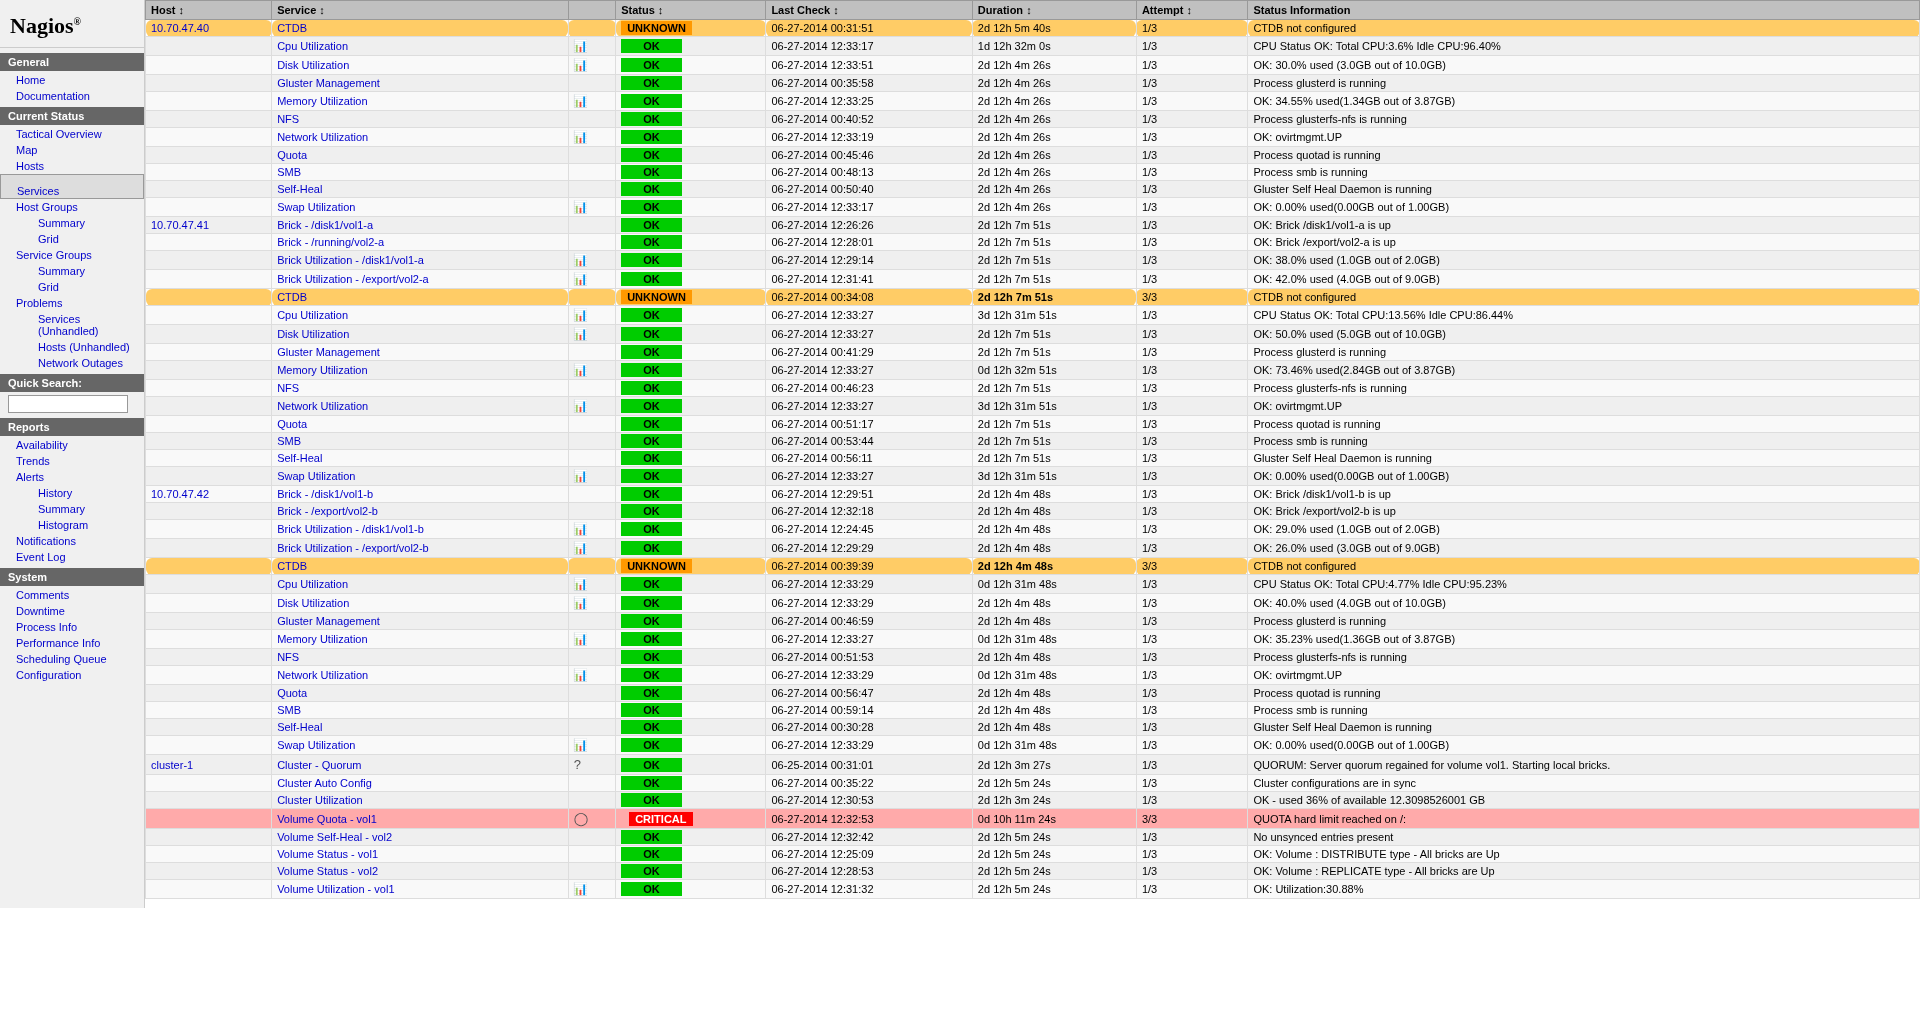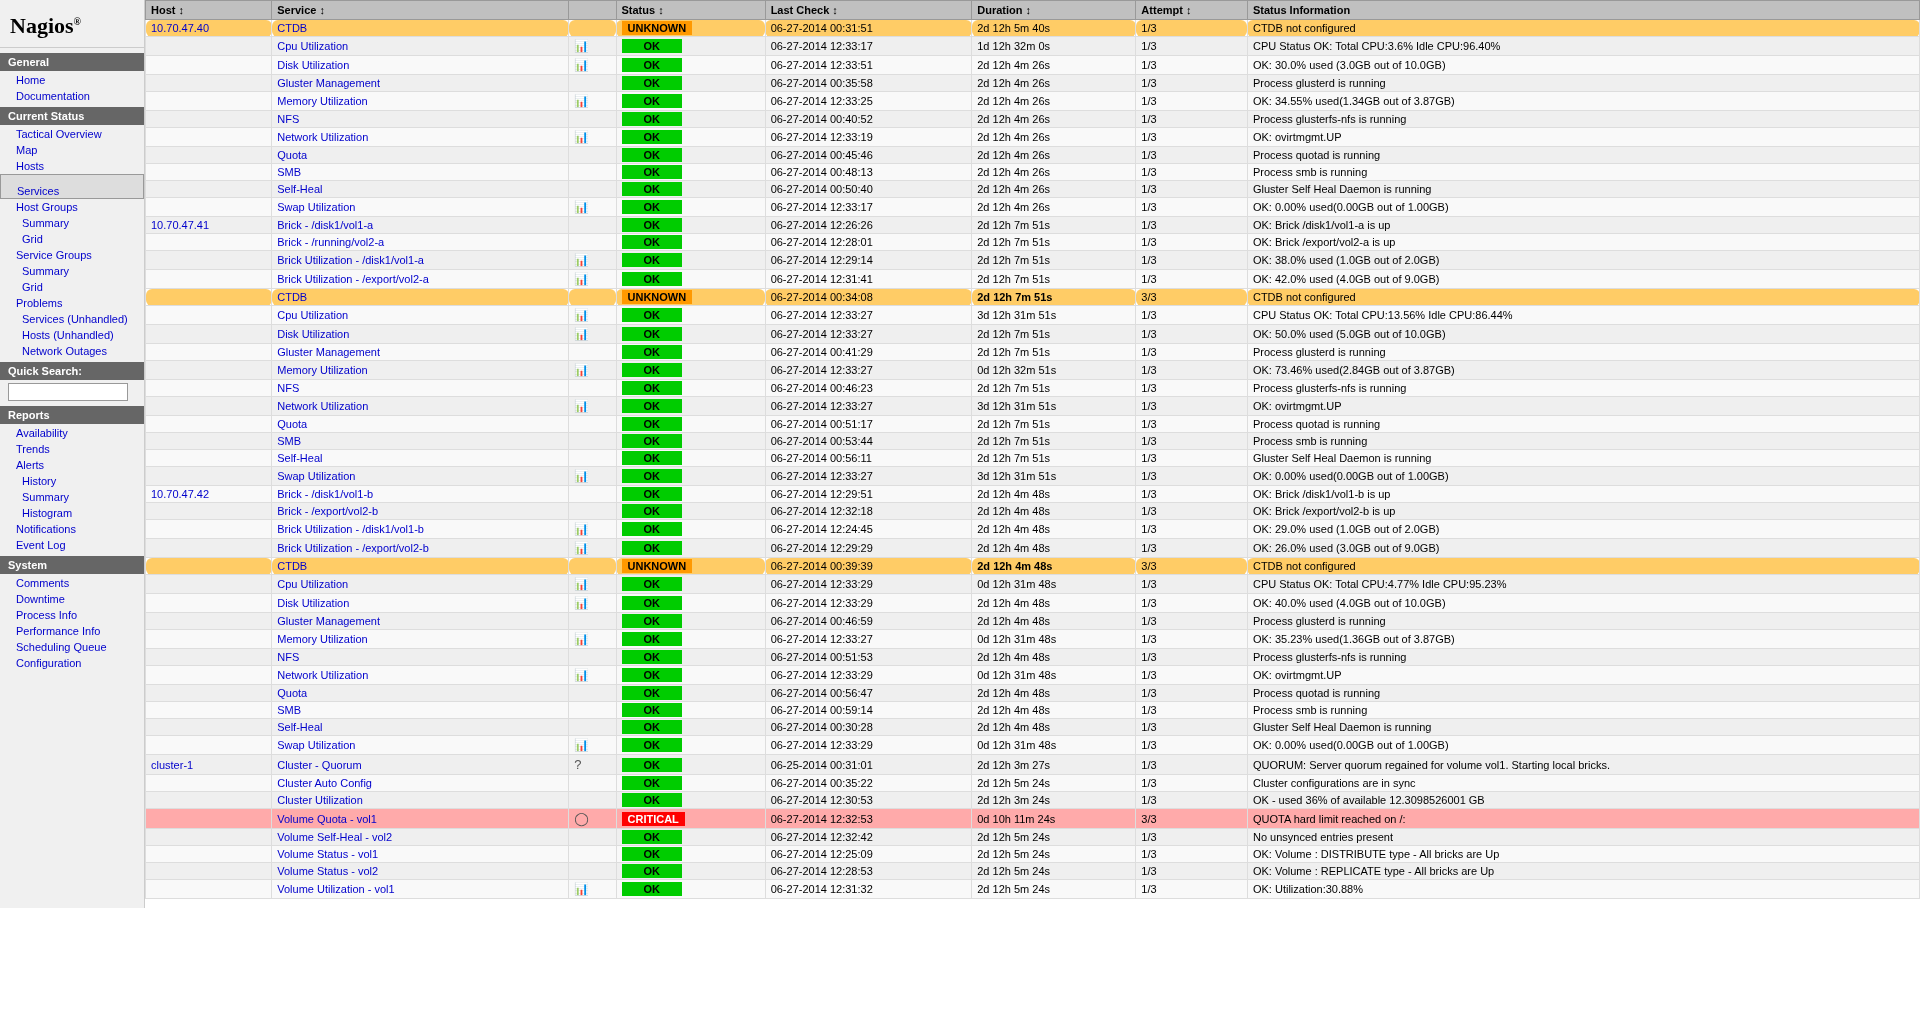--- a/index.html
+++ b/index.html
@@ -36,21 +36,21 @@
       margin: 3px 0 1px 0;
     }
     .sidebar-link {
       display: block;
       padding: 2px 8px 2px 12px;
       color: #00c;
       text-decoration: none;
       cursor: pointer;
     }
     .sidebar-link.indent1 { padding-left: 16px; }
-    .sidebar-link.indent2 { padding-left: 22px; }
+    .sidebar-link.indent2 { padding-left: 22px; margin-left: 16px; }
     .sidebar-link.active-item {
       background: #ddd;
       border: 1px solid #999;
       padding-top: 10px; padding-bottom: 1px;
     }
     .quick-search-input {
       margin: 2px 8px;
       width: 120px;
       font-size: 11px;
       padding: 2px;
@@ -79,21 +79,21 @@
     }
     table.data-table td {
       border: 1px solid #ddd;
       padding: 2px 5px;
       white-space: nowrap;
     }
     tr.row-even td { background: #f9f9f9; }
     tr.row-odd td { background: #efefef; }
     .status-ok { background: #00cc00 !important; color: #000; font-weight: bold; padding: 1px 22px; }
     .status-unknown { background: #ff9900 !important; color: #000; font-weight: bold; padding: 1px 6px; }
-    .status-critical { background: #ff0000 !important; color: #fff; font-weight: bold; padding: 1px 6px; }
+    .status-critical { background: #ff0000 !important; color: #fff; font-weight: bold; padding: 1px 6px; margin-left: 8px; }
     .row-unknown td { background: #ffcc66 !important; border-radius: 6px; }
     .row-critical td { background: #ffaaaa !important; }
     .host-cell { color: #00c; font-weight: normal; }
     .service-link { color: #00c; text-decoration: none; }
     .icon-graph { font-size: 12px; color: #666; }
     .icon-question { font-size: 13px; color: #555; }
   </style>
 </head>
 <body>
 

